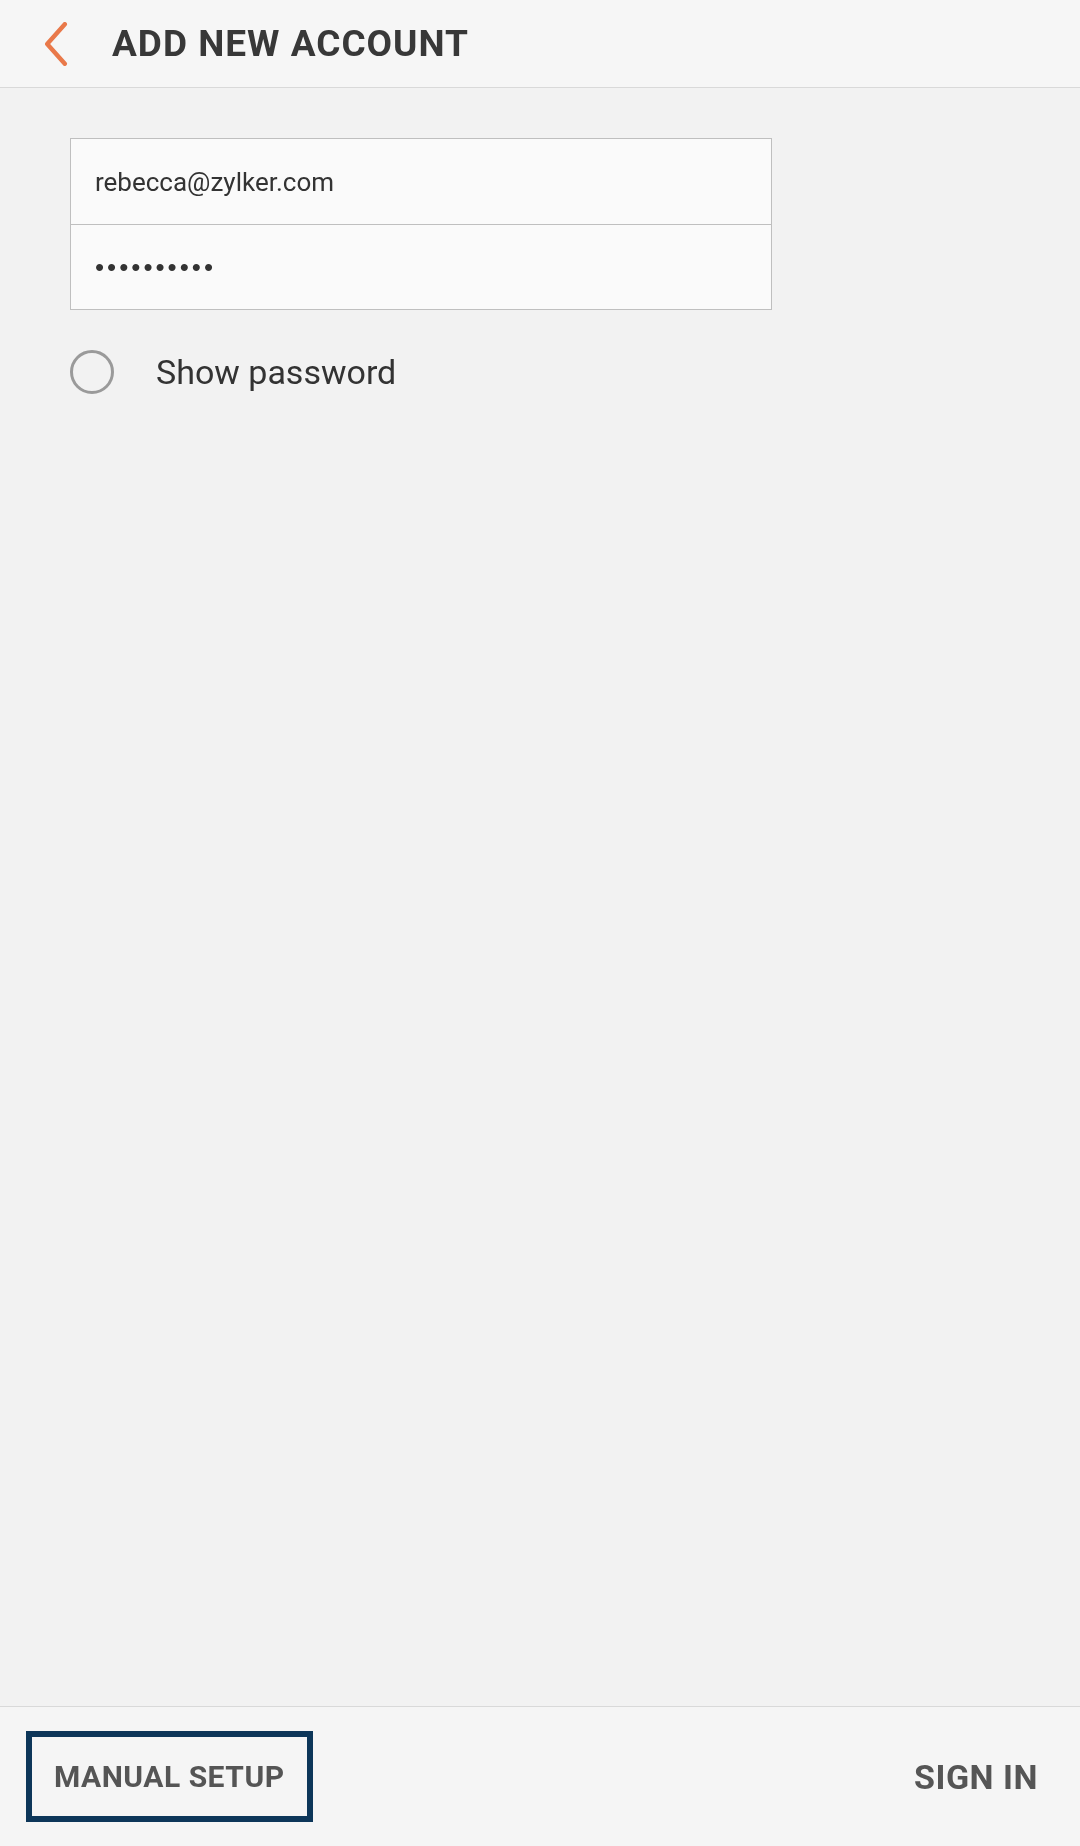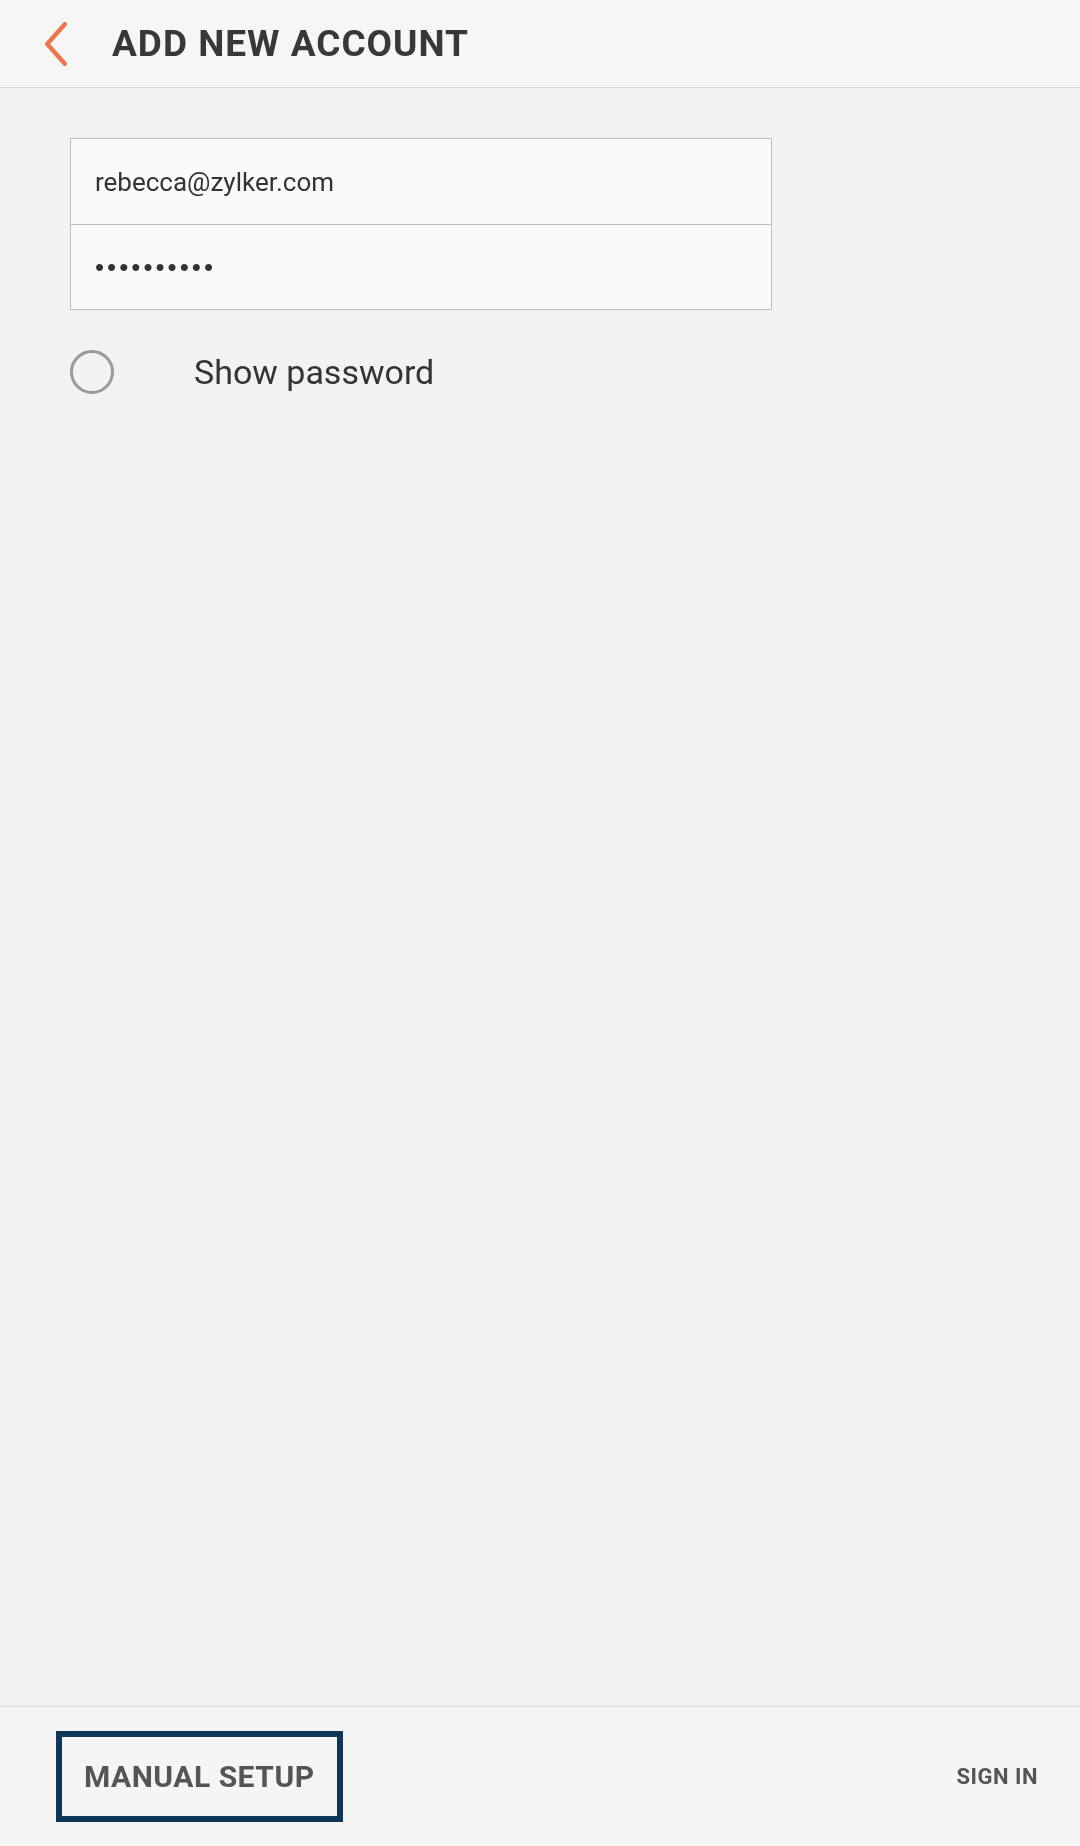--- a/index.html
+++ b/index.html
@@ -67,53 +67,52 @@
     }
     .password {
       letter-spacing: 3px;
       font-family: Arial;
     }
     .show-pw-row {
       display: flex;
       align-items: center;
       margin-top: 40px;
       padding-left: 0;
-      gap: 38px;
     }
     .radio {
       width: 44px;
       height: 44px;
       border: 3px solid #9a9a9a;
       border-radius: 50%;
       margin-right: 42px;
     }
     .show-pw-label {
       font-size: 34px;
       color: #333;
     }
     .footer {
       height: 140px;
       border-top: 1px solid #d9d9d9;
       display: flex;
       align-items: center;
       justify-content: space-between;
-      padding: 0 42px 0 56px;
+      padding: 0 42px 0 26px;
       background: #f5f5f5;
     }
     .manual-btn {
       border: 6px solid #0d3659;
       padding: 22px 22px;
       font-size: 30px;
       font-weight: 700;
       color: #555;
       letter-spacing: 0.5px;
       background: transparent;
     }
     .signin-btn {
-      font-size: 22px;
+      font-size: 34px;
       font-weight: 700;
       color: #555;
       letter-spacing: 0.5px;
     }
   </style>
 </head>
 <body>
 
 <div class="screen">
 

